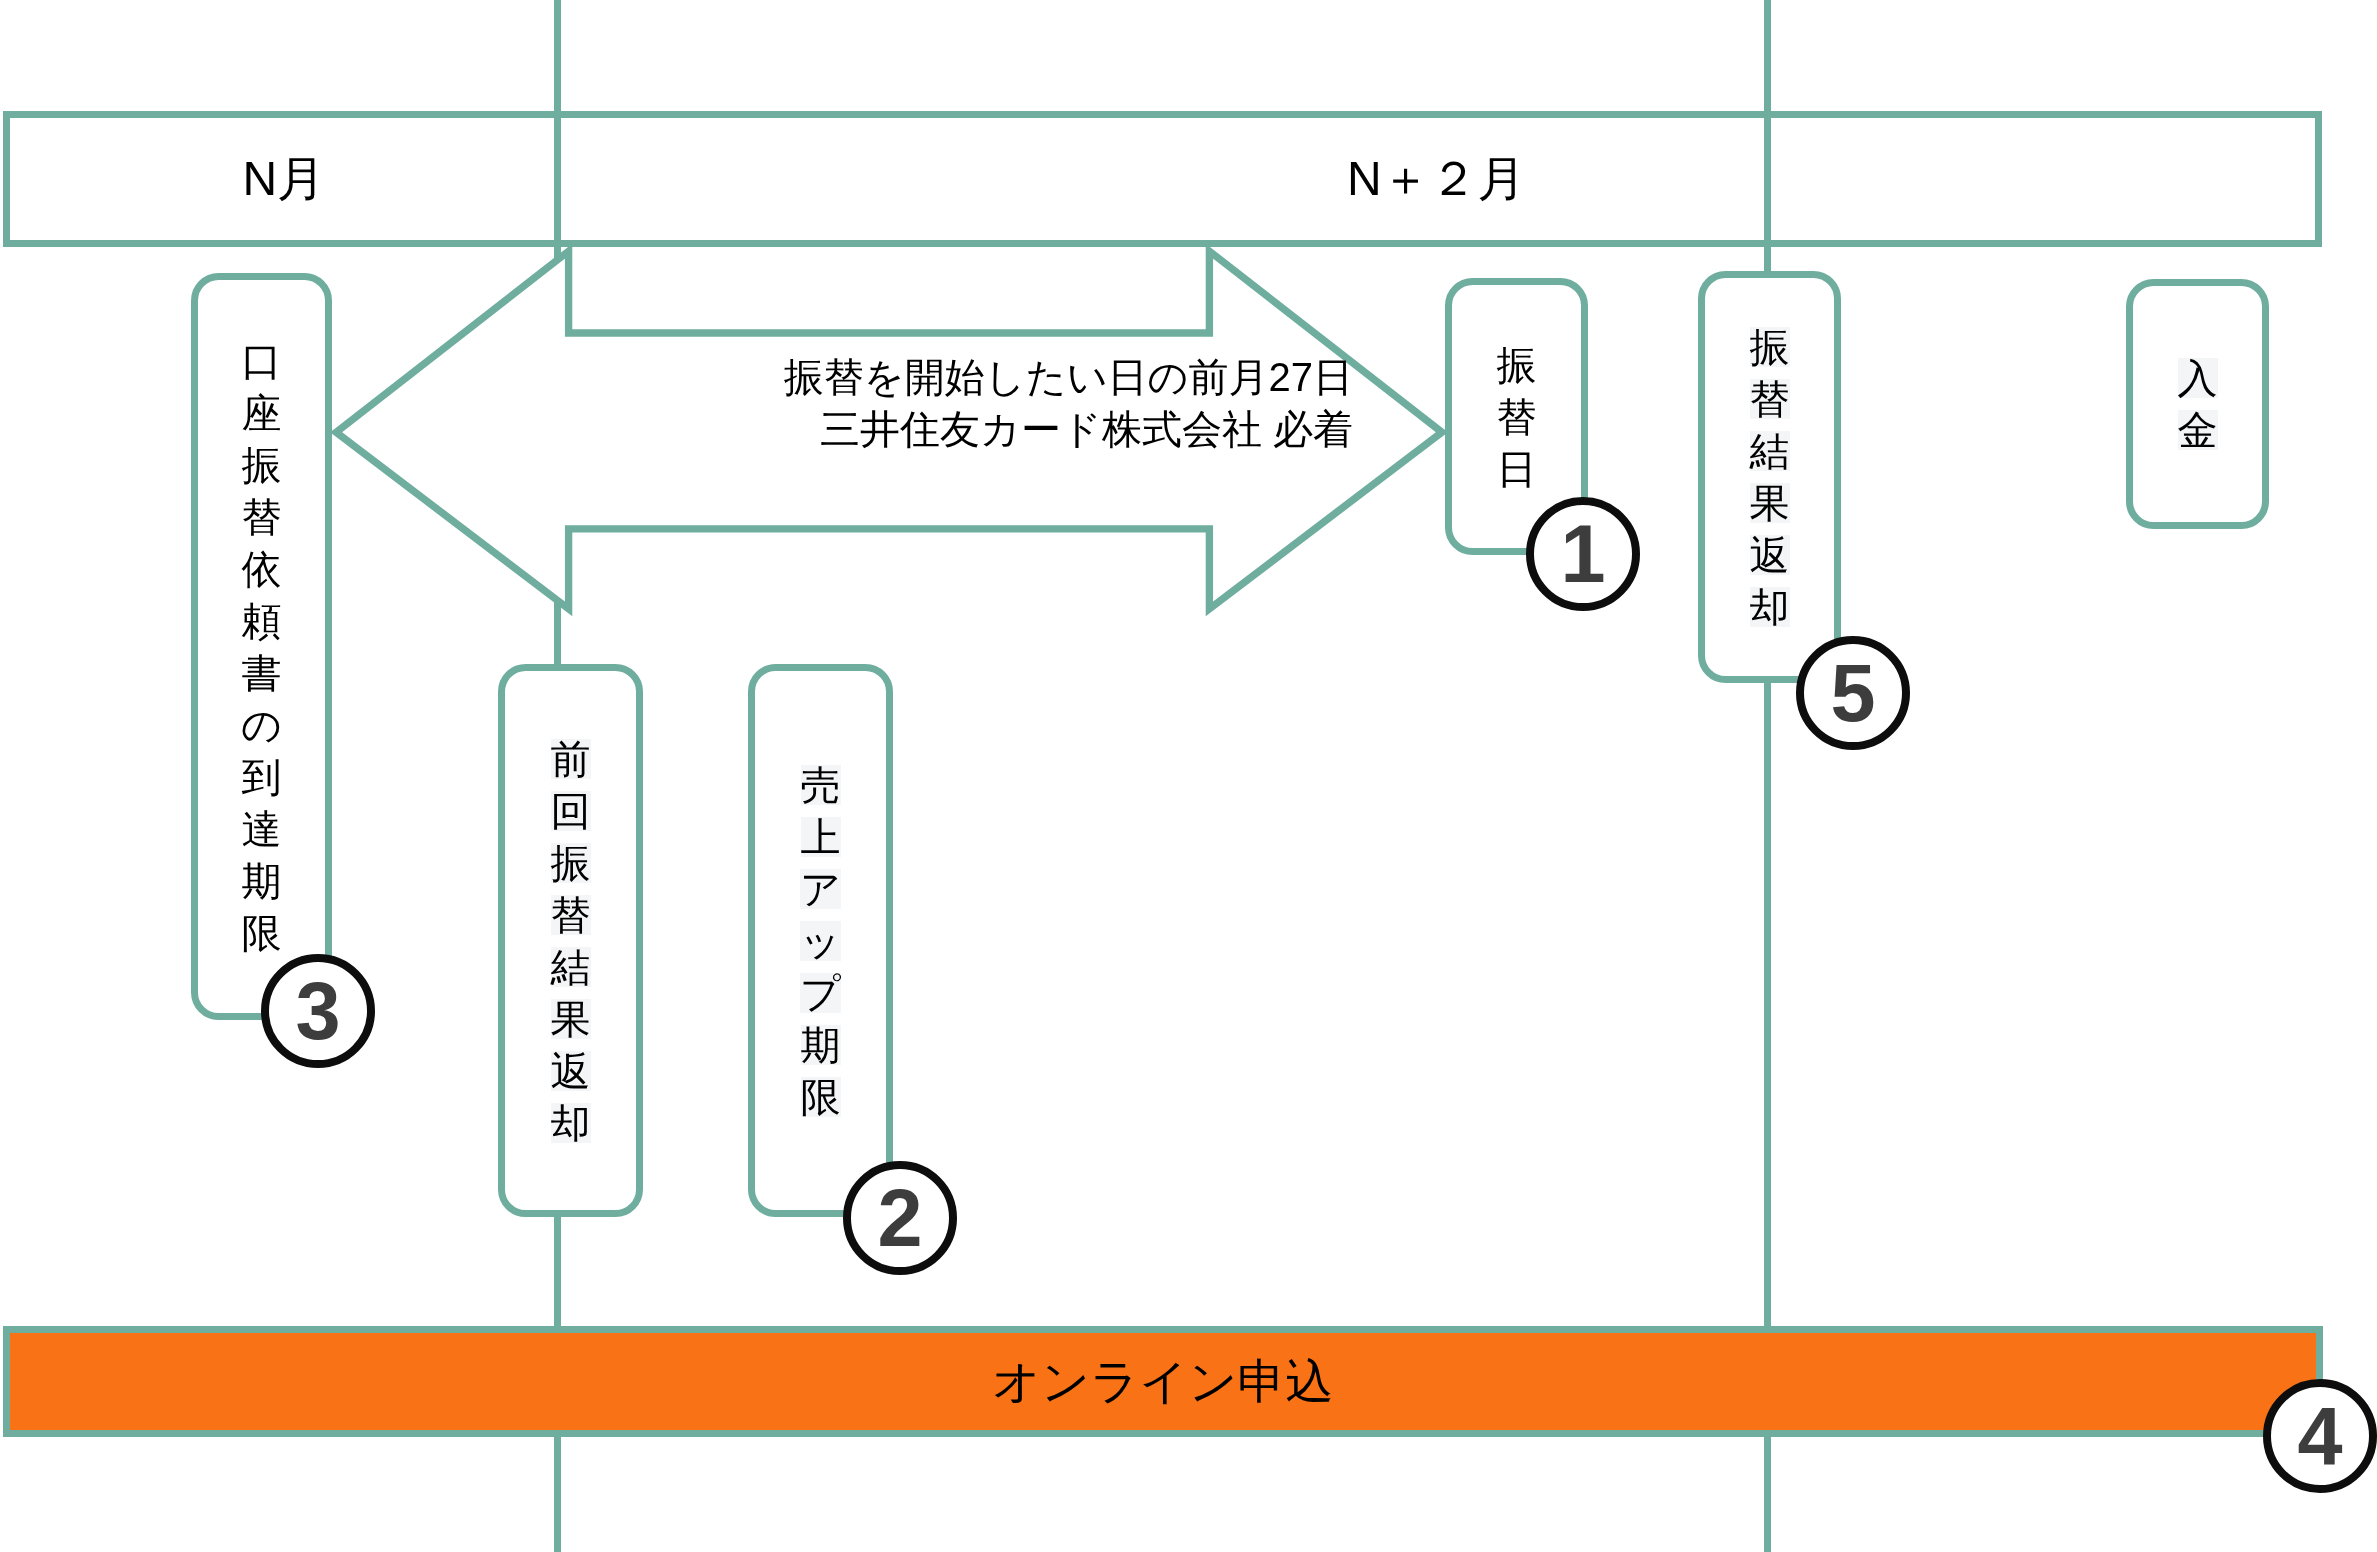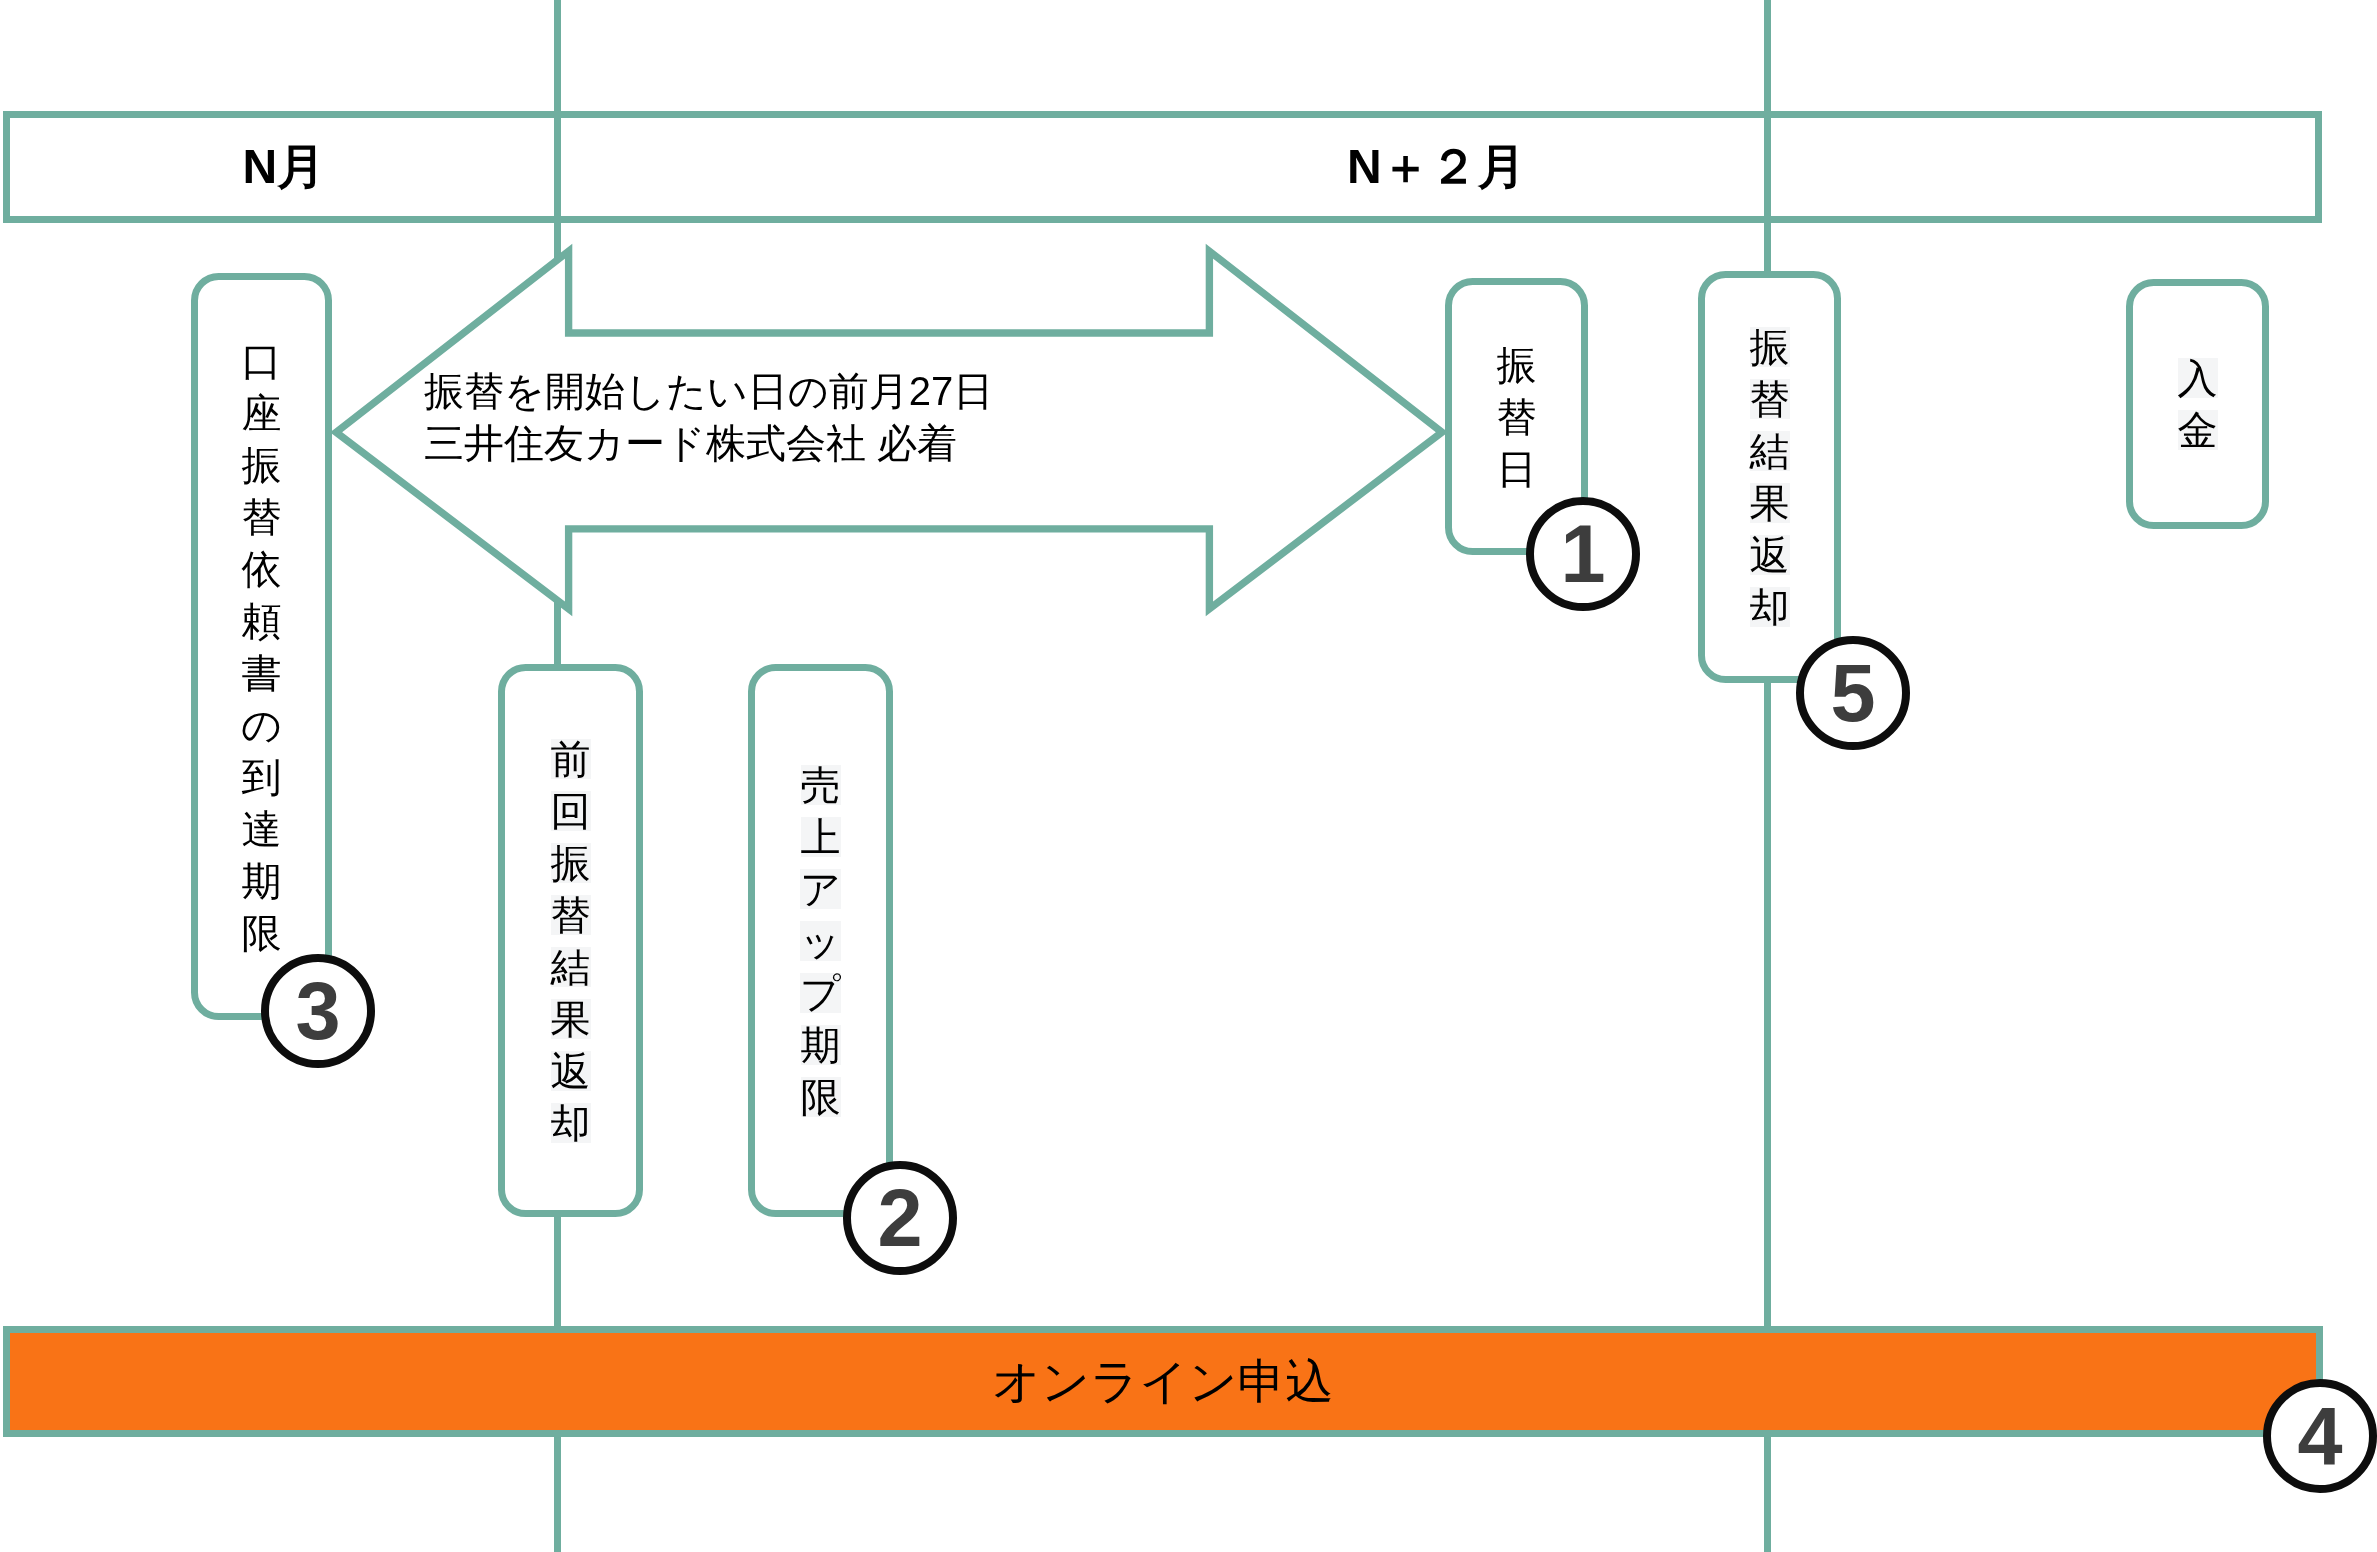--- a/index.html
+++ b/index.html
@@ -8,33 +8,33 @@
     position:relative; width:2377px; height:1553px; background:#fff;
     font-family:"Liberation Sans", sans-serif; color:#000; overflow:hidden;
   }
   
   .vline { position:absolute; top:0; width:7.4px; height:1553px; background:var(--accent); z-index:1; }
   .vline-1 { left:554px; }
   .vline-2 { left:1764px; }
 
   
   .header {
-    position:absolute; left:2.8px; top:111px; width:2319px; height:112px;
-    border:7.4px solid var(--accent); box-sizing:border-box; display:flex; z-index:2;font-weight:bold;
+    position:absolute; left:2.8px; top:111px; width:2319px; height:136px;
+    border:7.4px solid var(--accent); box-sizing:border-box; display:flex; z-index:2;
   }
   .hcell { display:flex; align-items:center; justify-content:center; font-size:48px; line-height:1; }
   .hcell.c1 { width:548px; }
   .hcell.c2 { width:1210px; }
   .hcell.c3 { flex:1; }
 
   
   .arrow-svg { position:absolute; left:325px; top:240px; z-index:3; }
   .arrow-text {
-    position:absolute; left:424px; top:365px; width:929px; z-index:4;
-    font-size:40px; line-height:52px; text-align:left; white-space:nowrap;
+    position:absolute; left:424px; top:351px; width:929px; z-index:4;
+    font-size:40px; line-height:52px; text-align:right; white-space:nowrap;
   }
   .arrow-text span { display:block; }
 
   
   .vbox {
     position:absolute; border:7.4px solid var(--accent); border-radius:27.6px; background:#fff;
     box-sizing:border-box; display:flex; align-items:center; justify-content:center; z-index:4;
   }
   .vbox-request  { left:191px;  top:273px;  width:141px; height:747px; }
   .vbox-prev     { left:498px;  top:664px;  width:145px; height:553px; }

